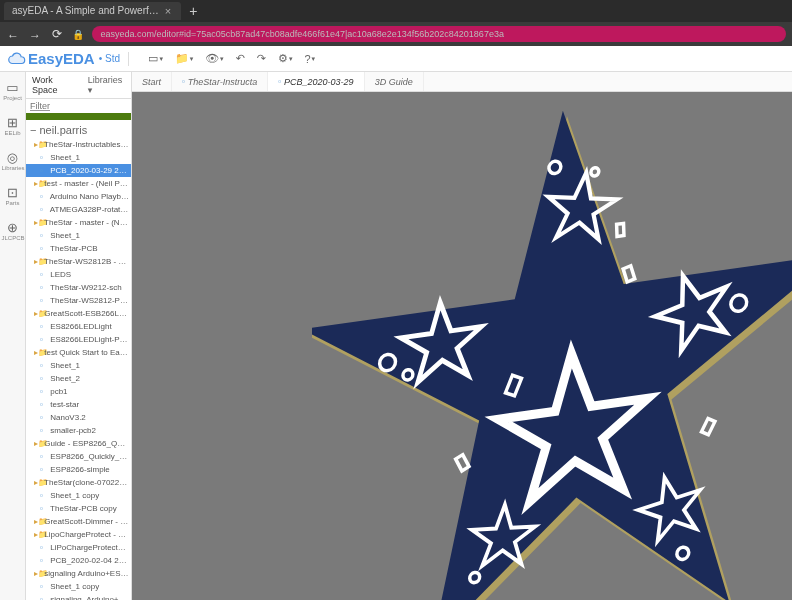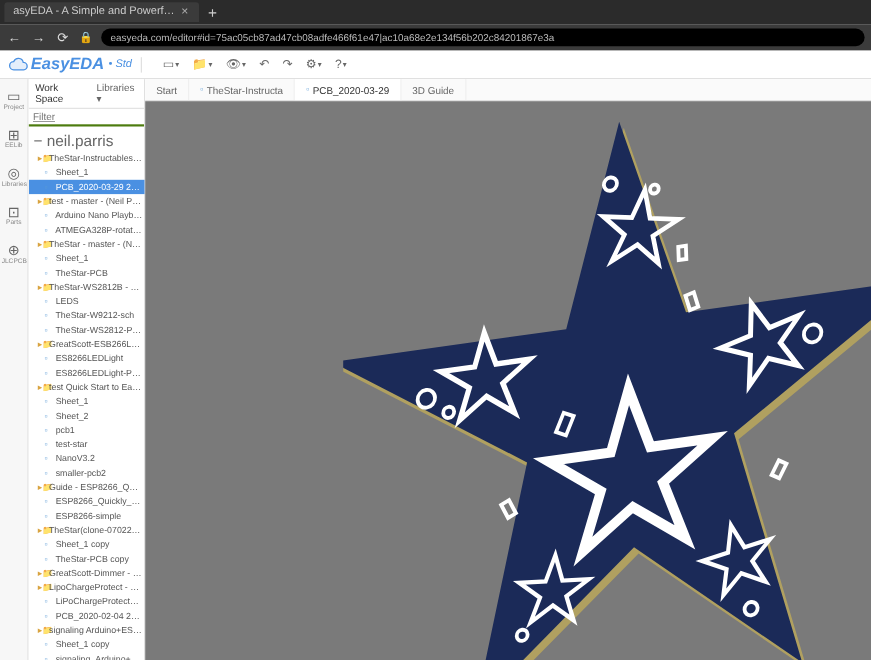--- a/index.html
+++ b/index.html
@@ -4,46 +4,46 @@
 <style>
   * { margin:0; padding:0; box-sizing:border-box; font-family:-apple-system,Segoe UI,Arial,sans-serif; }
   body { width:792px; height:600px; overflow:hidden; background:#fff; font-size:10px; color:#333; }
   .browser-top { height:22px; background:#2b2b2b; display:flex; align-items:center; padding:0 4px; }
   .tab { background:#3b3b3b; color:#ccc; font-size:10px; padding:3px 10px 3px 8px; border-radius:3px 3px 0 0; display:flex; align-items:flex-start; gap:6px; max-width:180px; }
   .tab .x { color:#aaa; font-size:11px; cursor:pointer; }
   .plus { color:#ccc; font-size:14px; padding:0 8px; cursor:pointer; }
   .addr { height:24px; background:#3b3b3b; display:flex; align-items:center; padding:0 6px; gap:8px; }
   .nav-ic { width:14px; height:14px; color:#ddd; font-size:12px; line-height:14px; text-align:center; cursor:pointer; }
   .lock { color:#bbb; font-size:10px; }
-  .url { flex:1; background:#000000; color:#bbb; font-size:9px; padding:3px 8px; border-radius:10px; white-space:nowrap; overflow:hidden; text-overflow:ellipsis; }
+  .url { flex:1; background:#be185d; color:#bbb; font-size:9px; padding:3px 8px; border-radius:10px; white-space:nowrap; overflow:hidden; text-overflow:ellipsis; }
   .app-head { height:26px; background:#fff; border-bottom:1px solid #ddd; display:flex; align-items:center; padding:0 8px; gap:4px; }
-  .logo { color:#4a90e2; font-size:15px; font-weight:600; font-style:italic; display:flex; align-items:center; gap:2px; }
+  .logo { color:#4a90e2; font-size:15px; font-weight:600; display:flex; align-items:center; gap:2px; }
   .logo svg { width:18px; height:18px; }
   .std { color:#4a90e2; font-size:10px; font-weight:400; margin-left:2px;text-align:center; }
   .tb-btn { padding:2px 4px; color:#666; font-size:11px; cursor:pointer; display:flex; align-items:center; gap:1px; }
   .tb-btn .cd { font-size:7px; }
   .main { display:flex; height:calc(600px - 22px - 24px - 26px); position:relative; }
   .left-rail { width:26px; background:#f7f7f7; border-right:1px solid #ddd; display:flex; flex-direction:column; align-items:center; padding-top:4px; gap:6px; }
   .rail-ic { width:22px; padding:4px 0; text-align:center; color:#666; font-size:13px; cursor:pointer; }
   .rail-lbl { font-size:6px; color:#888; }
   .side { width:106px; background:#fff; border-right:1px solid #ddd; display:flex; flex-direction:column; overflow:hidden;justify-content:flex-end; }
   .side-head { display:flex; border-bottom:1px solid #ddd; font-size:9px; }
   .side-head > div { padding:3px 6px; cursor:pointer; }
   .side-head .act { color:#333; }
   .side-head .pers { color:#666; }
-  .filter { width:100%; border:none; border-bottom:2px solid #4d7c0f; padding:2px 4px; font-size:9px; outline:none; color:#999;text-decoration:underline; }
+  .filter { width:100%; border:none; border-bottom:7px solid #4d7c0f; padding:2px 4px; font-size:9px; outline:none; color:#999;text-decoration:underline; }
   .tree { flex:1; overflow-y:auto; overflow-x:hidden; font-size:8px; padding:2px 0; color:#555; }
-  .tree-sec { padding:2px 4px; font-size:14px; color:#666; cursor:pointer; }
+  .tree-sec { padding:2px 4px; font-size:11px; color:#666; cursor:pointer; }
   .tree-item { padding:1px 2px; white-space:nowrap; overflow:hidden; text-overflow:ellipsis; cursor:pointer; line-height:11px; }
   .tree-item.sel { background:#4a90e2; color:#fff; }
   .fld { color:#d9a441; display:inline-block; width:8px; }
   .fil { color:#5b9bd5; display:inline-block; width:8px; }
   .content { flex:1; display:flex; flex-direction:column; background:#fff; }
   .doc-tabs { height:20px; display:flex; border-bottom:1px solid #ddd; font-size:9px; background:#fafafa; }
-  .doc-tab { padding:3px 10px; border-right:1px solid #eee; color:#666; cursor:pointer; display:flex; align-items:center; gap:3px; }
+  .doc-tab { padding:3px 10px; border-right:1px solid #eee; color:#666; cursor:pointer; display:flex; align-items:center; gap:3px;font-style:italic; }
   .doc-tab.act { background:#fff; color:#333; }
   .doc-tab .i { color:#5b9bd5; font-size:8px; }
   .viewport { flex:1; background:#7a7a7a; position:relative; overflow:hidden; }
   .star { position:absolute; right:-40px; top:10px; width:520px; height:500px; }
   .tree::-webkit-scrollbar { width:4px; }
   .tree::-webkit-scrollbar-thumb { background:#ccc; }
 </style>
 </head>
 <body>
 

